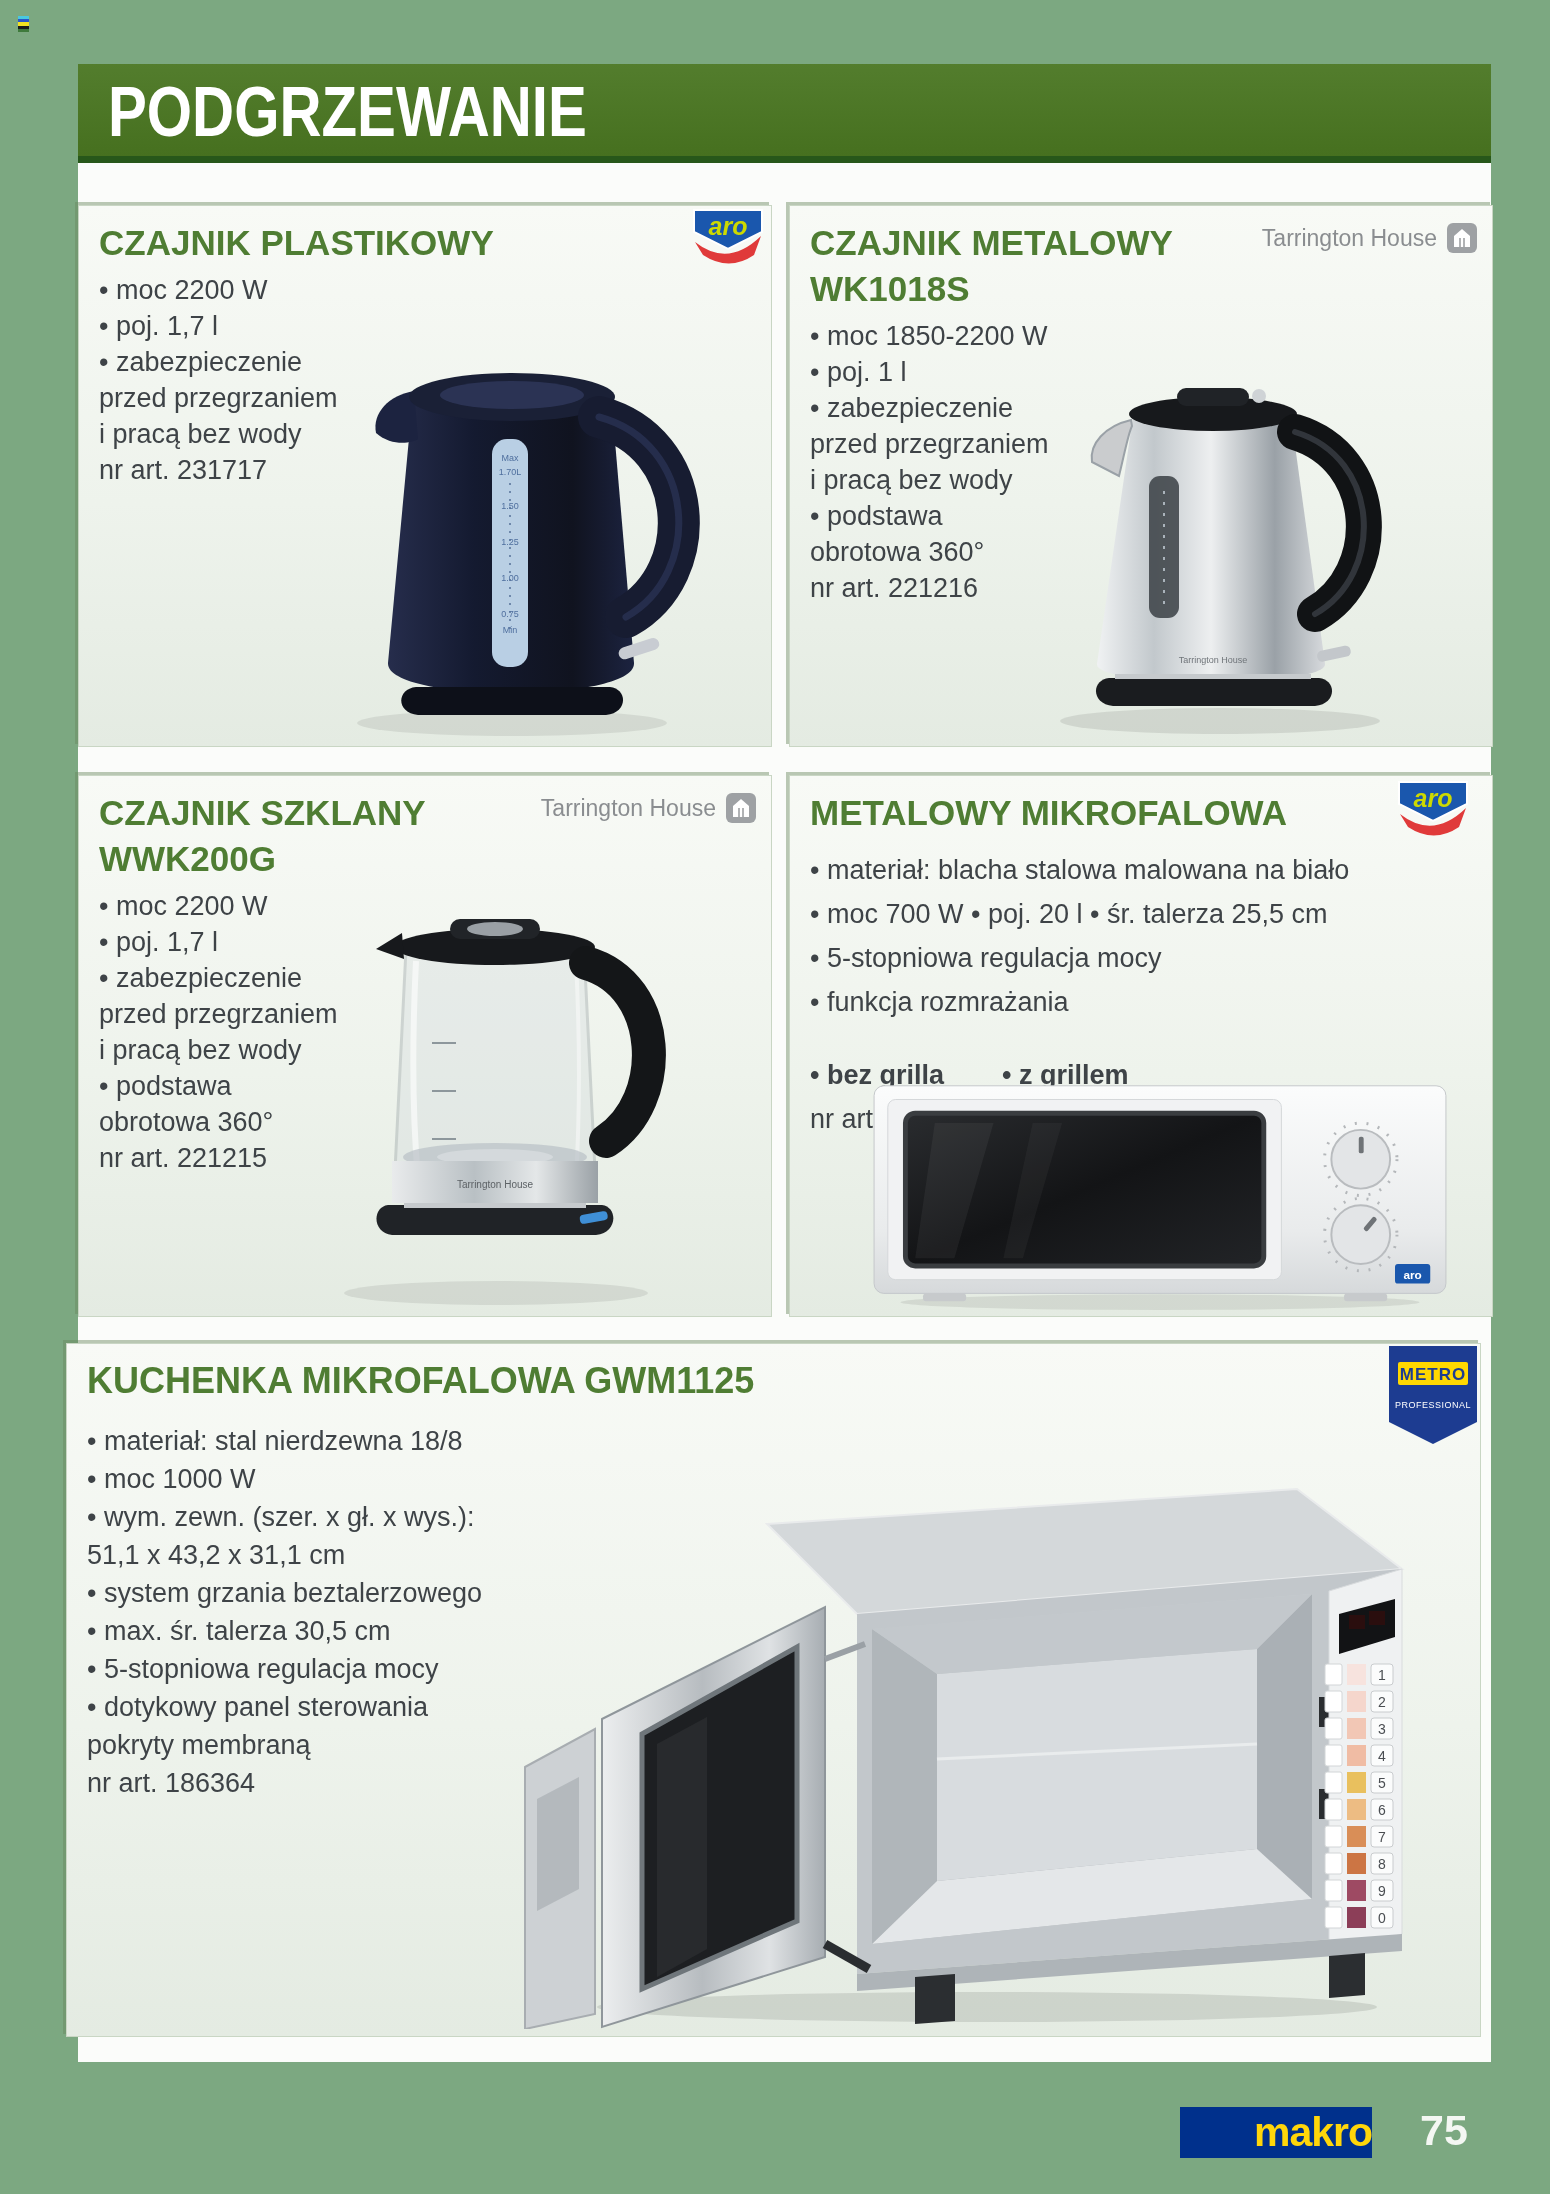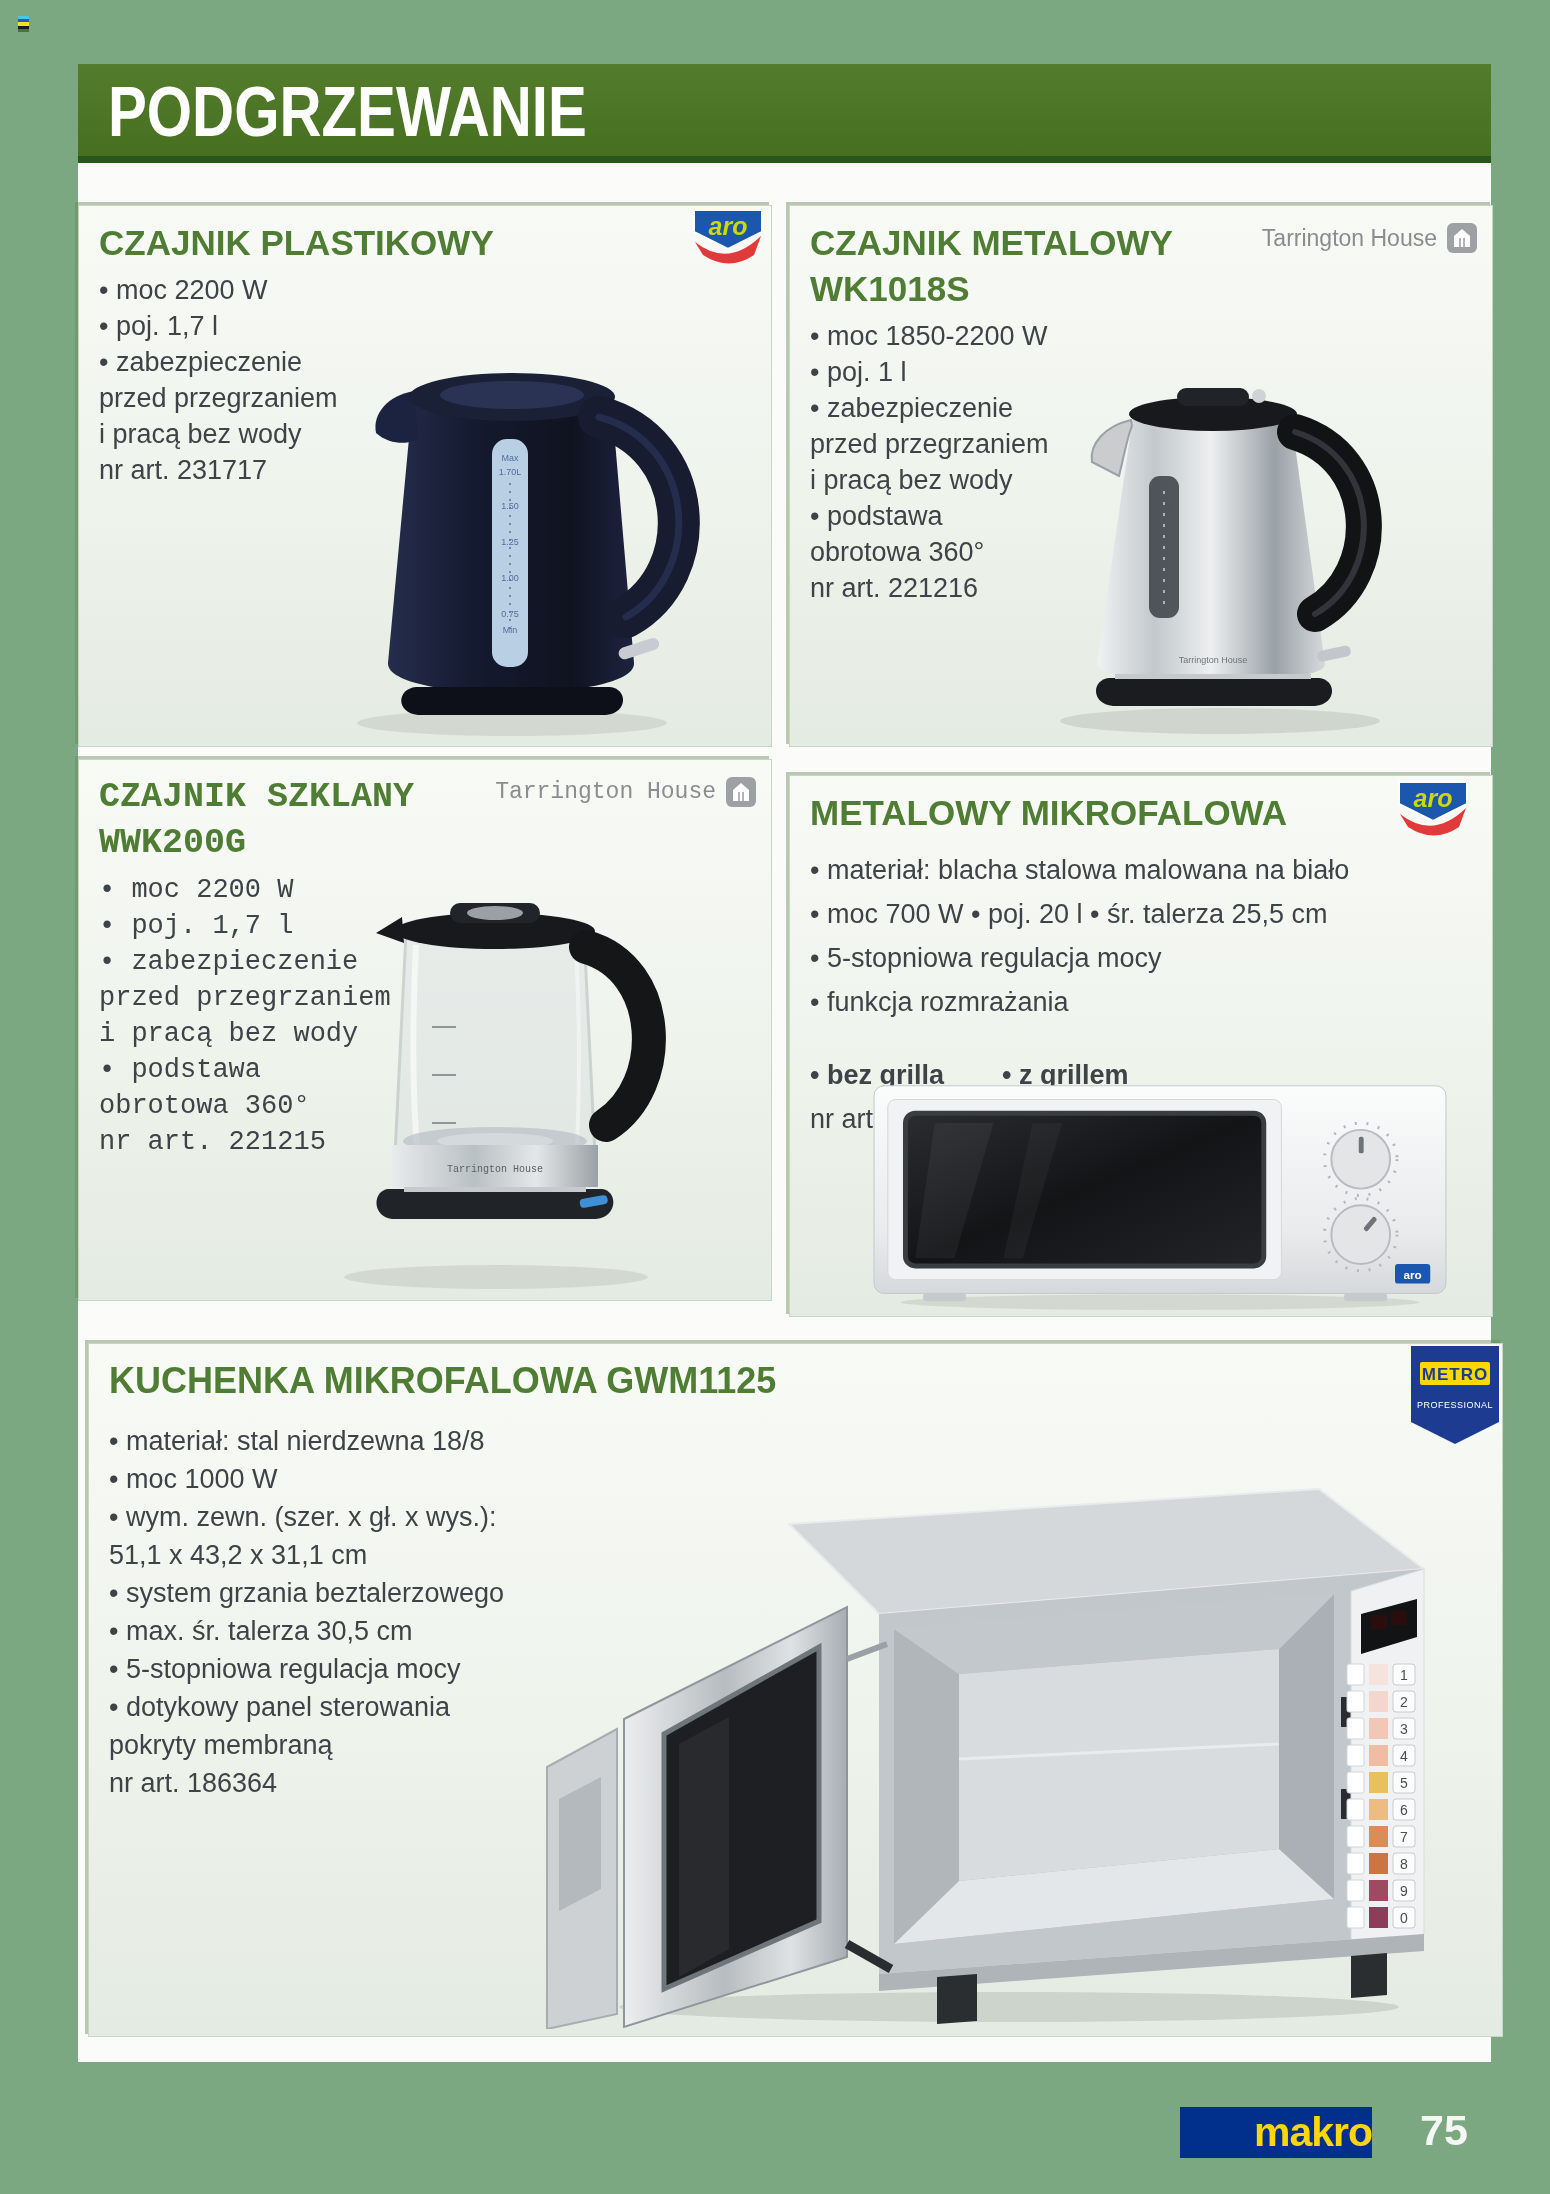--- a/index.html
+++ b/index.html
@@ -9,23 +9,23 @@
         background:linear-gradient(180deg,#49c8e0 0 20%,#2b55c8 20% 40%,#f2e223 40% 62%,#1c1c1c 62% 82%,#3f7a3c 82% 100%);}
   .panel{position:absolute;left:78px;top:163px;width:1413px;height:1899px;background:#fbfcfa;}
   .banner{position:absolute;left:78px;top:64px;width:1413px;height:92px;
         background:linear-gradient(180deg,#537d2d,#46701f);border-bottom:8px solid #27571a;}
   .banner-title{position:absolute;left:30px;top:12px;font-size:71px;font-weight:800;color:#ffffff;
         transform:scaleX(.82);transform-origin:left center;line-height:72px;white-space:nowrap;}
   .card{position:absolute;background:linear-gradient(180deg,#f8faf6 0%,#eef3ec 55%,#e4ebe2 100%);
         border:1px solid #c9d6c4;box-shadow:-3px -3px 0 rgba(104,136,94,.45);}
   .card1{left:78px;top:205px;width:692px;height:540px;}
   .card2{left:789px;top:205px;width:702px;height:540px;}
-  .card3{left:78px;top:759px;width:692px;height:540px;font-family:Liberation Mono, monospace;}
+  .card3{left:78px;top:775px;width:692px;height:540px;}
   .card4{left:789px;top:775px;width:702px;height:540px;}
-  .card5{left:88px;top:1343px;width:1413px;height:692px;}
+  .card5{left:66px;top:1343px;width:1413px;height:692px;}
   .card-title{position:absolute;left:20px;top:14px;font-size:35px;line-height:46px;font-weight:700;color:#4f7d33;}
   .specs{position:absolute;left:20px;font-size:27px;color:#3e4347;}
   .lh36 .spec-line{line-height:36px;}
   .lh44 .spec-line{line-height:44px;}
   .lh38 .spec-line{line-height:38px;}
   .bold{font-weight:700;}
   .brand-th{position:absolute;right:14px;top:16px;display:flex;align-items:center;gap:9px;
         color:#8a8d90;font-size:23px;white-space:nowrap;}
   .brand-aro{position:absolute;width:74px;height:62px;}
   .aro-c1{left:612px;top:2px;} .aro-c4{left:606px;top:4px;}

